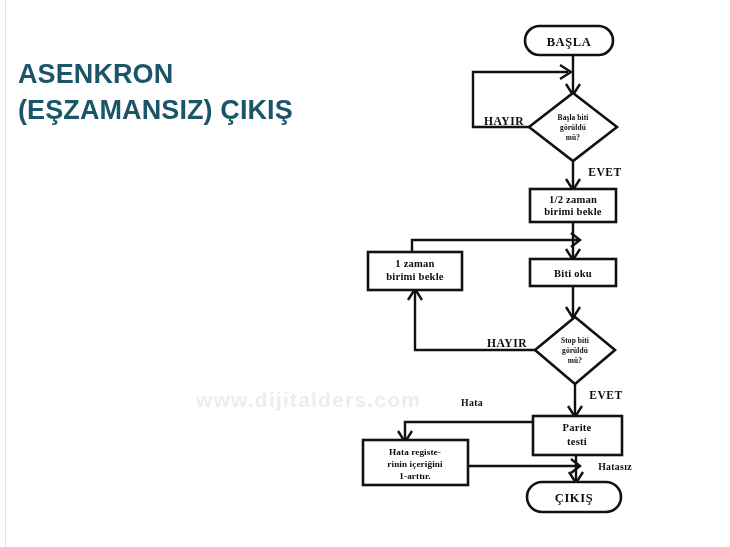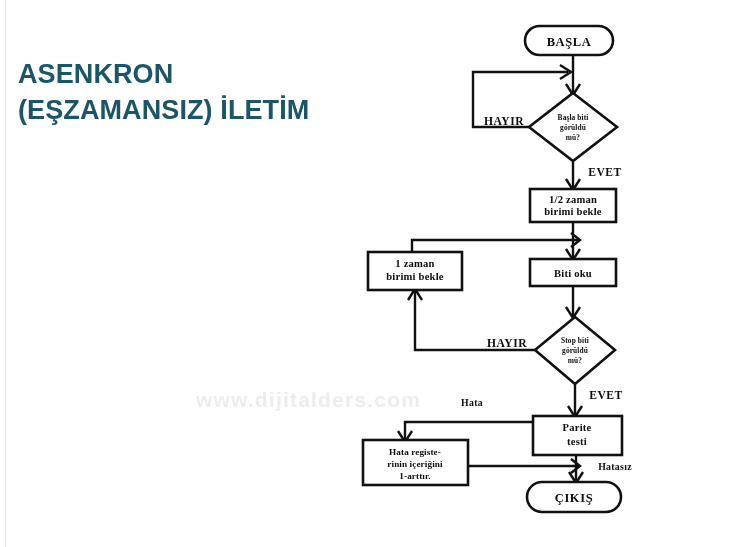--- a/index.html
+++ b/index.html
@@ -49,21 +49,21 @@
   }
 </style>
 </head>
 <body>
 
 <div id="slide">
 
   <div class="edge-rule"></div>
 
   <div id="title">ASENKRON
-(EŞZAMANSIZ) İLETİM</div>
+(EŞZAMANSIZ) ÇIKIŞ</div>
 
   <div class="wm">www.dijitalders.com</div>
 
   <div id="chart-wrap">
   <svg width="730" height="547" viewBox="0 0 730 547" xmlns="http://www.w3.org/2000/svg">
 
     <g>
 
       <path class="ln" d="M573,55 L573,92"></path>
       <path class="ln" d="M566,84 L573,95 L580,84" fill="none"></path>

